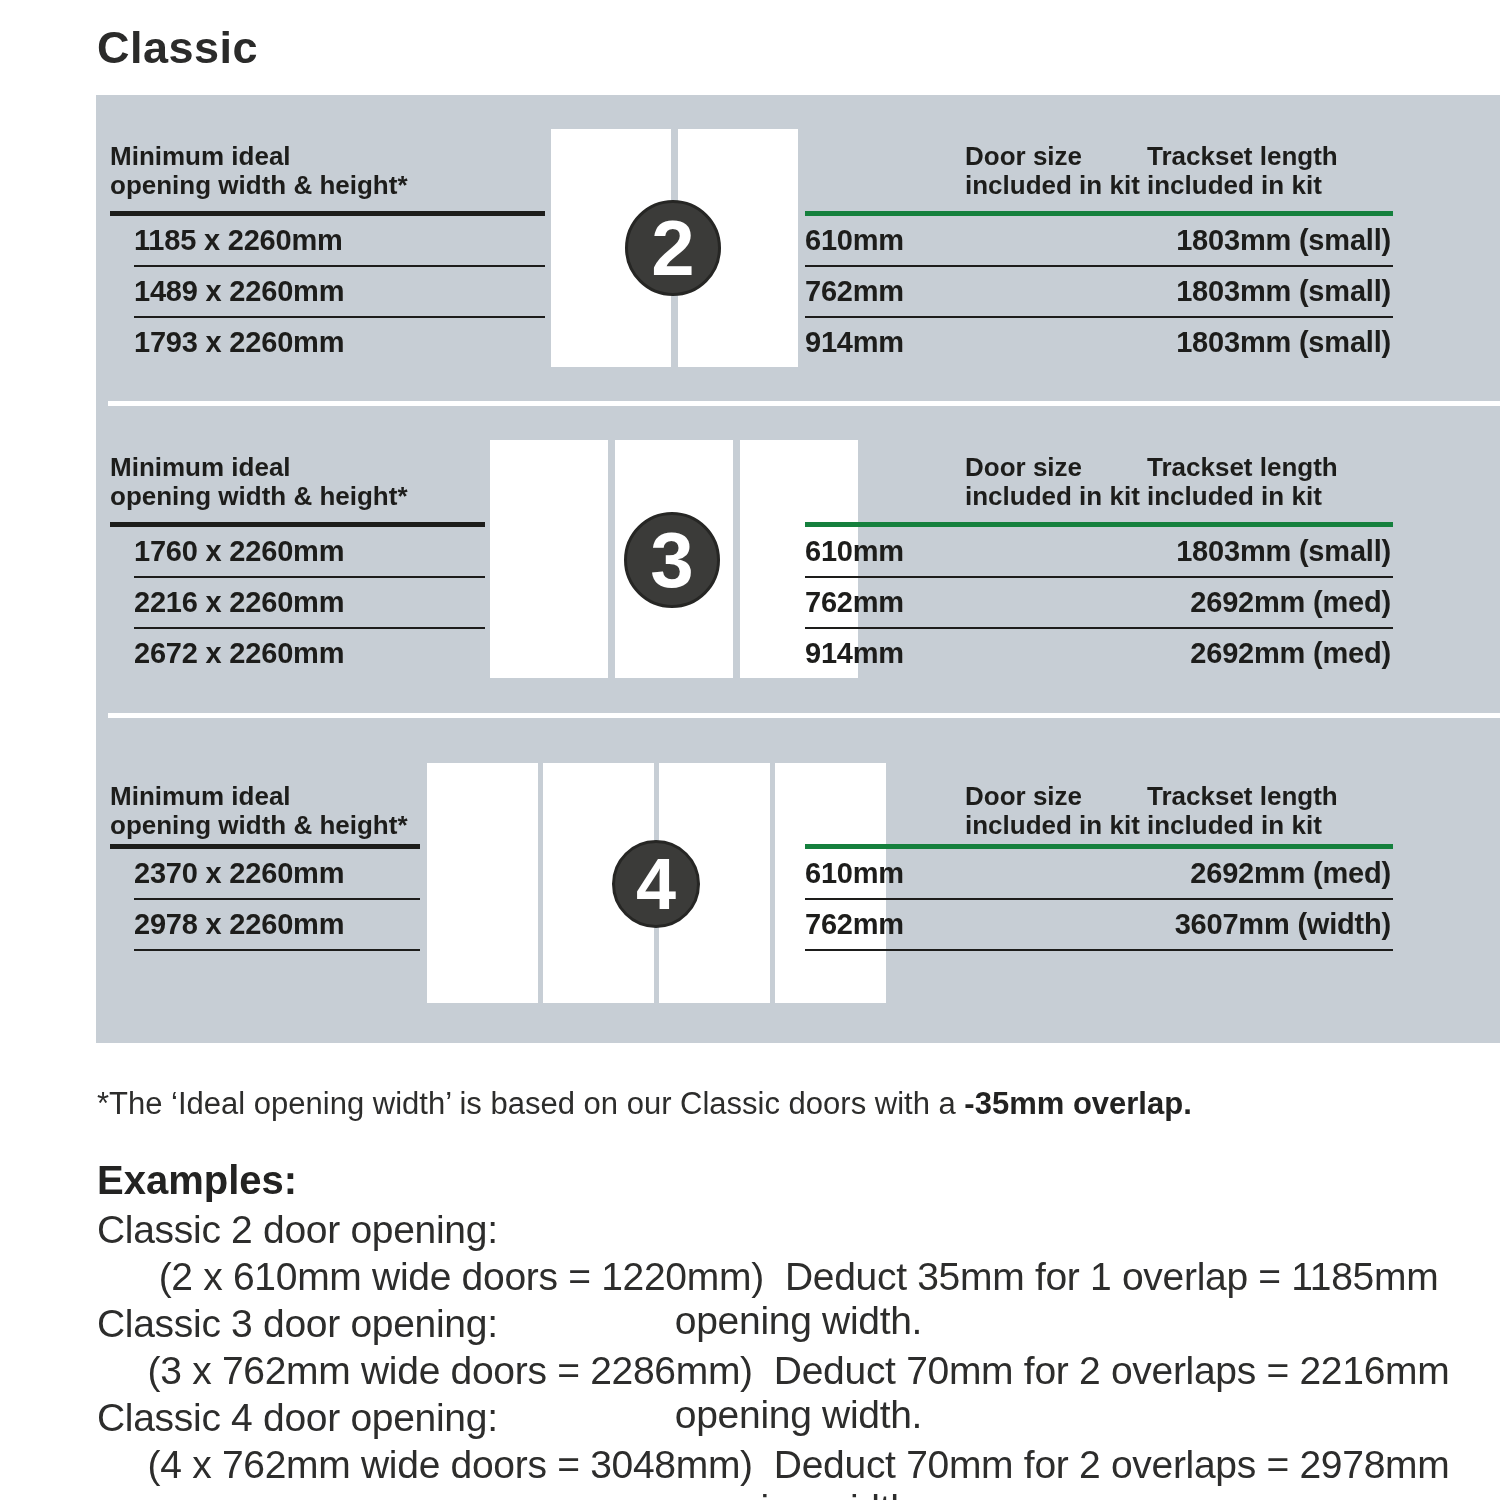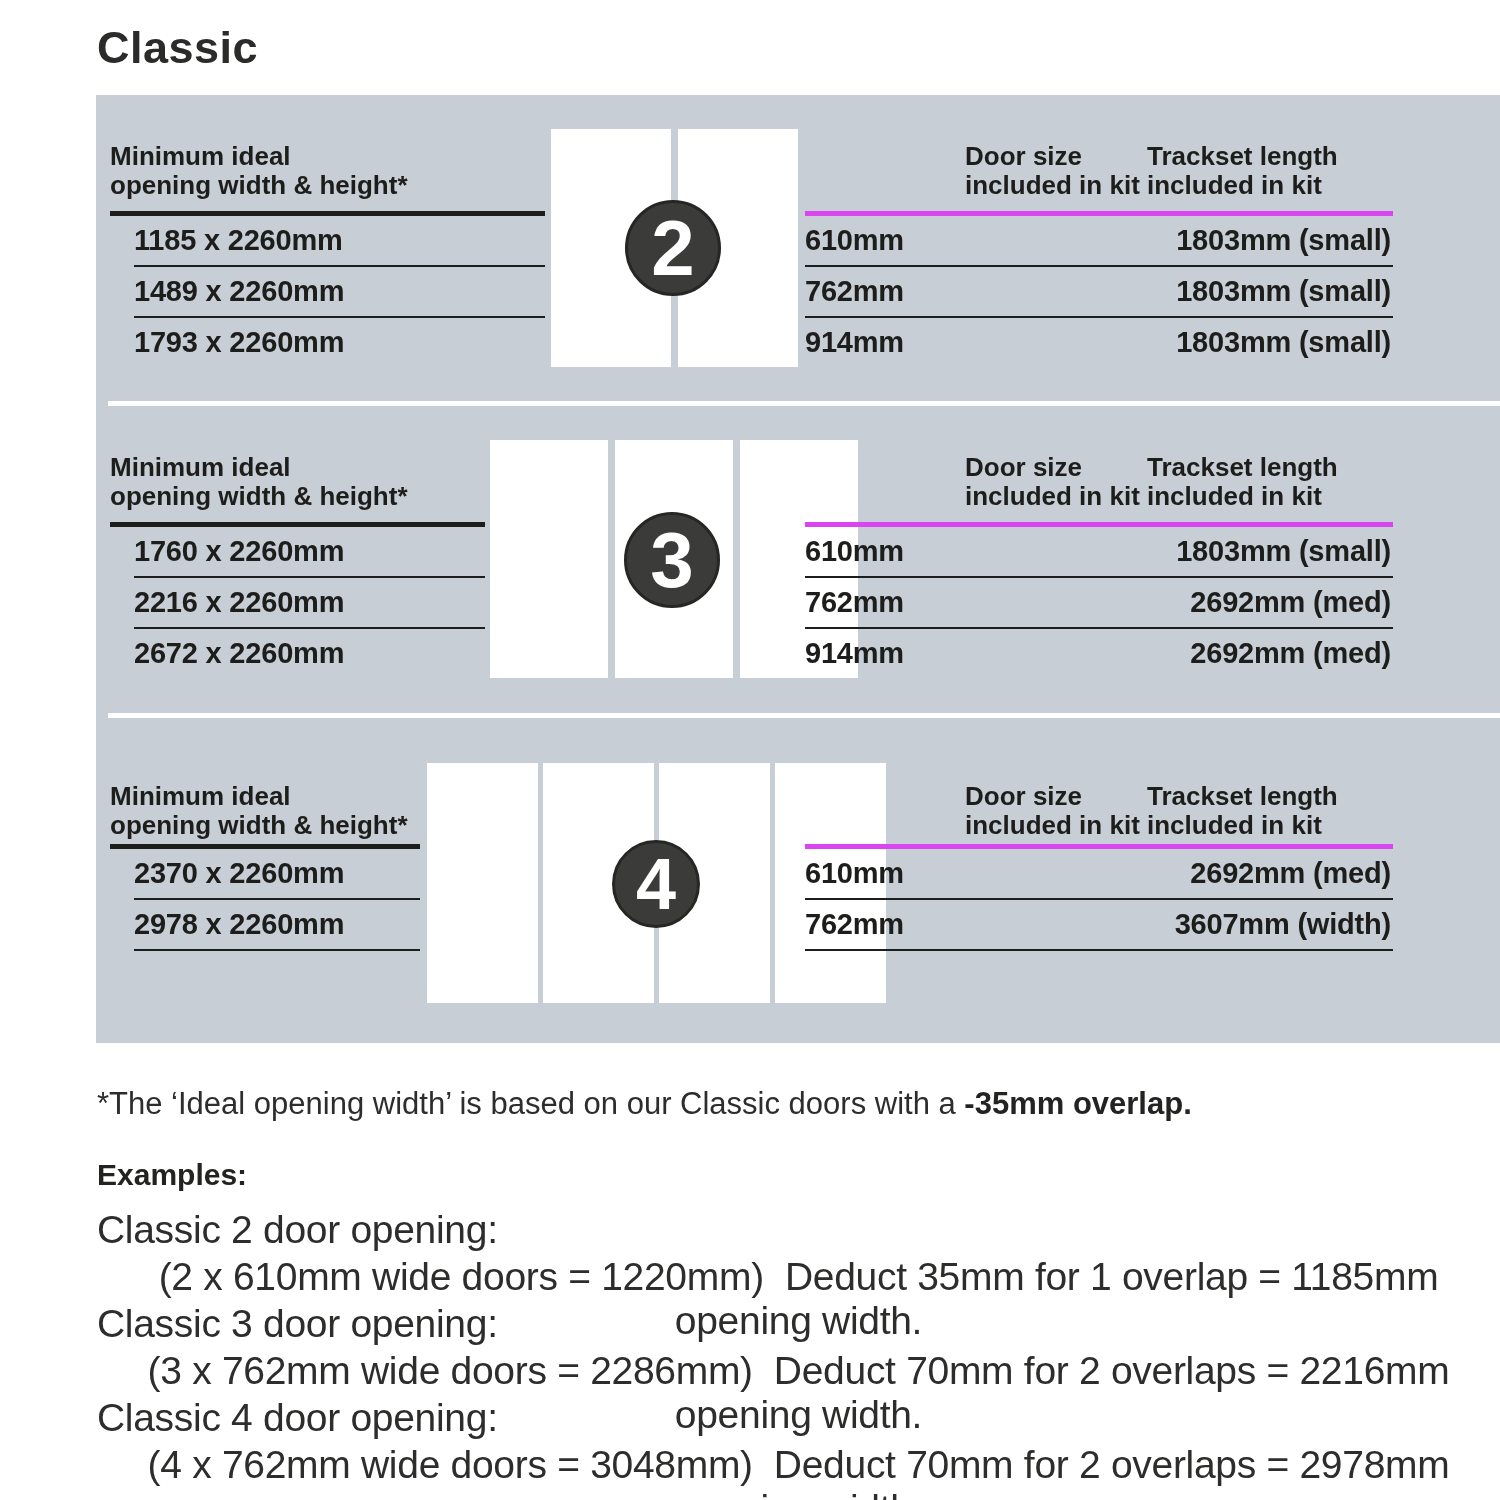--- a/index.html
+++ b/index.html
@@ -51,42 +51,42 @@
     display:flex; align-items:center; justify-content:center; font-weight:700;
   }
   .p1 .badge { left:529px; top:105px; width:96px; height:96px; font-size:78px; }
   .p2 .badge { left:528px; top:106px; width:96px; height:96px; font-size:78px; }
   .p3 .badge { left:516px; top:122px; width:88px; height:88px; font-size:72px; }
 
   
   .rt { position:absolute; left:709px; top:0; width:588px; }
   .rt-head {
     box-sizing:border-box; position:relative; height:121px;
-    border-bottom:5px solid #d946ef;
+    border-bottom:5px solid #15803d;
   }
   .p3 .rt-head { height:131px; }
   .rt-head .h {
     position:absolute; top:47px;
     font-size:26px; font-weight:700; line-height:29px;
   }
   .p3 .rt-head .h { top:64px; }
   .rt-head .door-h { left:160px; }
   .rt-head .track-h { left:342px; }
   .rt-row {
     height:49px; display:flex; align-items:center;
     font-size:29px; font-weight:700; letter-spacing:-0.2px;
   }
   .rt-row.sep { border-bottom:2px solid #1d1d1b; }
   .rt-row .c1 { width:310px; text-align:left; }
   .rt-row .c2 { flex:1; text-align:right; padding-right:2px; }
 
   
   .footnote { position:absolute; left:97px; top:1086px; margin:0; font-size:31px; color:#2d2d2c; }
   .footnote b { font-weight:700; color:#232322; }
-  .ex-head { position:absolute; left:97px; top:1158px; margin:0; font-size:30px; font-weight:700; color:#232322; }
+  .ex-head { position:absolute; left:97px; top:1158px; margin:0; font-size:40px; font-weight:700; color:#232322; }
   .ex-line { position:absolute; left:97px; margin:0; font-size:39px; color:#2d2d2c; white-space:pre-wrap; letter-spacing:-0.3px;text-align:center; }
   .ex-line.l0 { top:1208px; } .ex-line.l1 { top:1255px; }
   .ex-line.l2 { top:1302px; } .ex-line.l3 { top:1349px; }
   .ex-line.l4 { top:1396px; } .ex-line.l5 { top:1443px; }
 </style>
 </head>
 <body>
 
 <div class="page">
 

